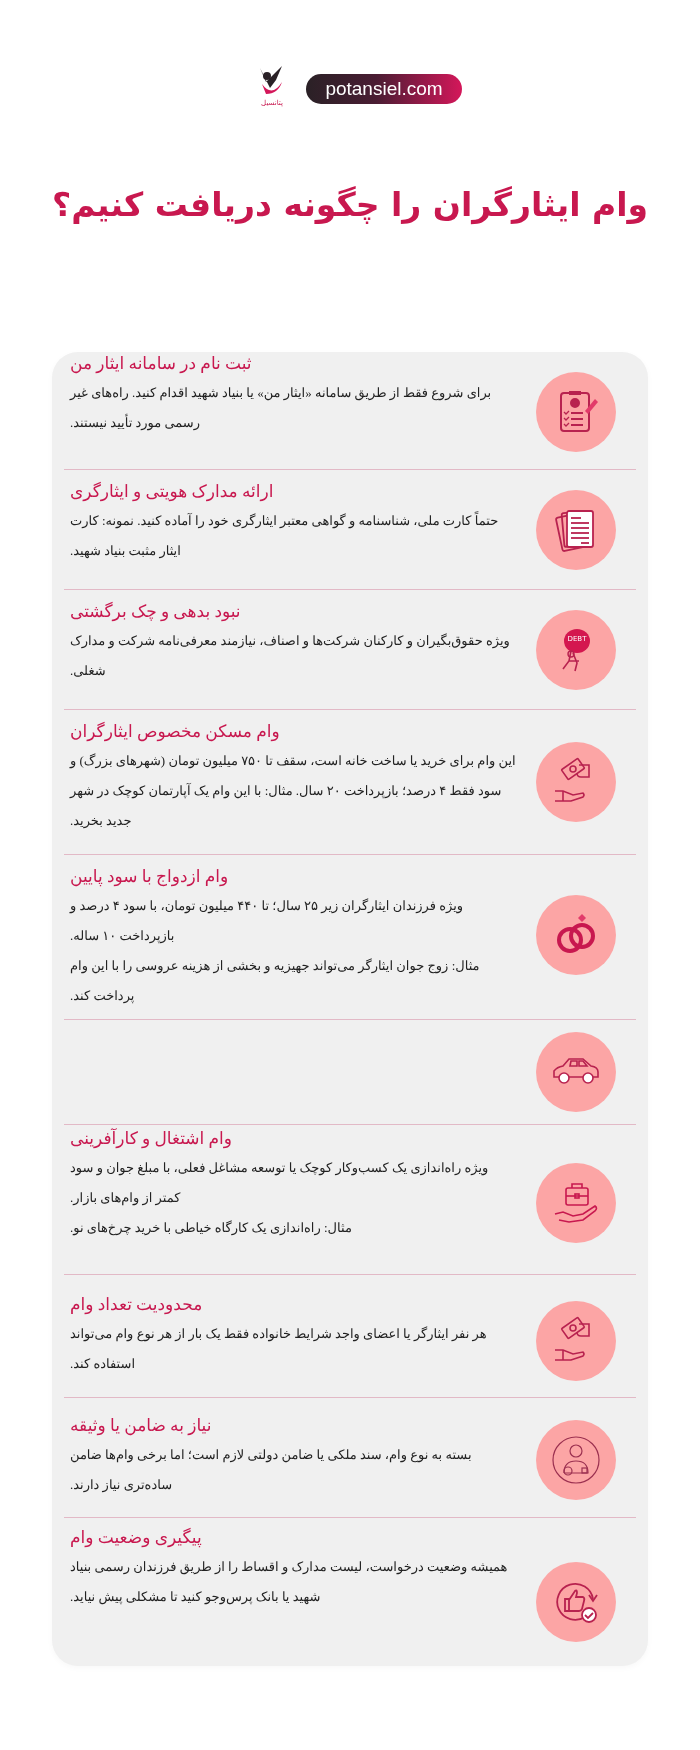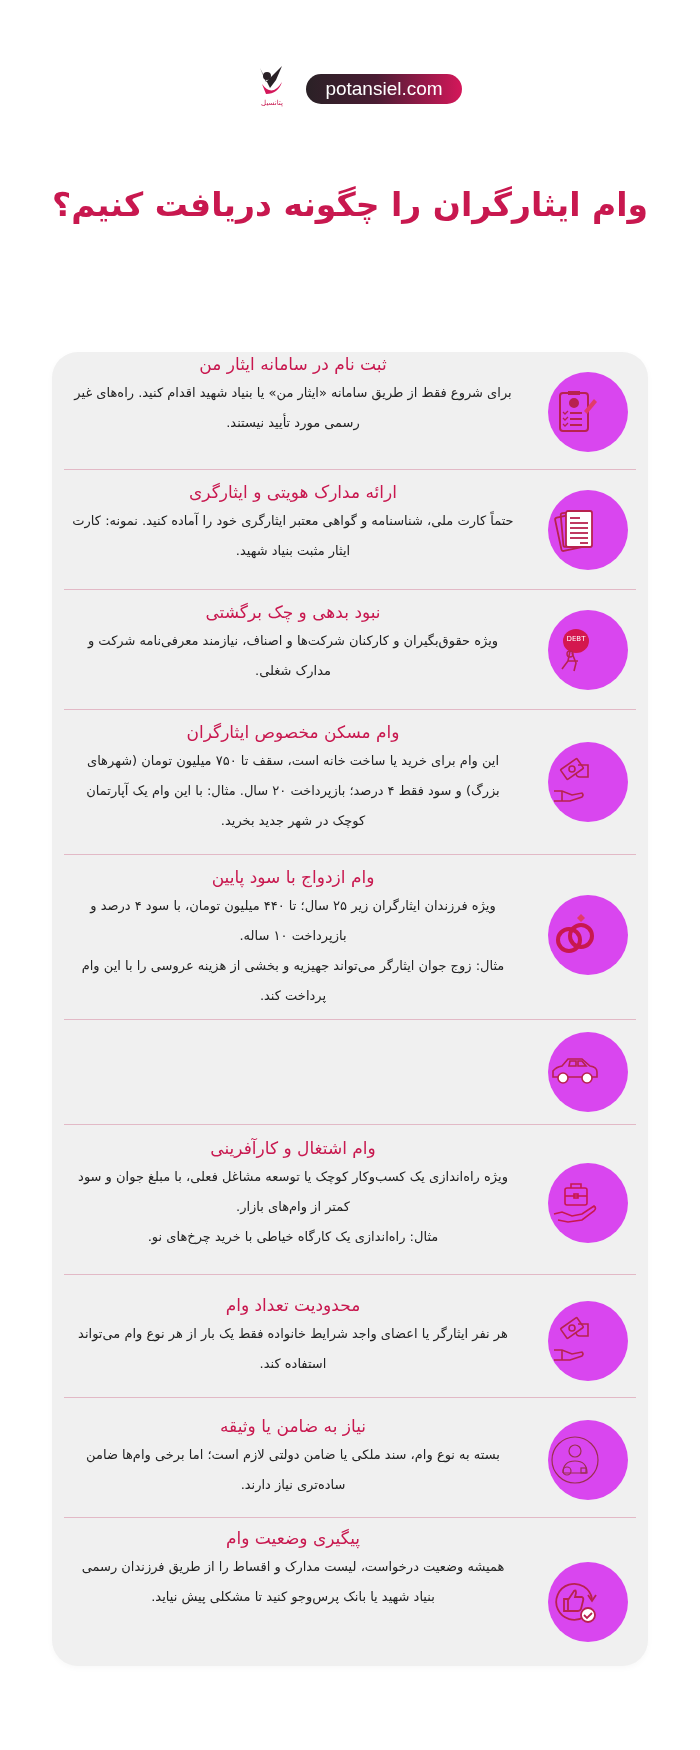--- a/index.html
+++ b/index.html
@@ -13,24 +13,24 @@
     color: #fff; font-family: "Liberation Sans", sans-serif; font-size: 19px; line-height: 30px; text-align: center; }
 
   .page-title { position: absolute; top: 180px; left: 0; width: 700px; text-align: center;
     font-family: "DejaVu Sans", sans-serif; font-size: 33px; font-weight: bold; color: #c8184f; line-height: 50px; }
 
   .card { position: absolute; left: 52px; top: 352px; width: 596px; height: 1314px; background: #f0f0f0; border-radius: 26px;
     box-shadow: 0 2px 6px rgba(0,0,0,0.03); }
 
   .row { position: absolute; left: 0; width: 596px; }
   .row .divider { position: absolute; left: 12px; right: 12px; bottom: 0; height: 1px; background: #e2b9c6; }
-  .row .icon-circle { position: absolute; right: 20px; width: 80px; height: 80px; border-radius: 50%; background: #d946ef;
-    display: flex; align-items: center; justify-content: flex-end; }
+  .row .icon-circle { position: absolute; right: 32px; width: 80px; height: 80px; border-radius: 50%; background: #fca5a5;
+    display: flex; align-items: center; justify-content: center; }
   .row .icon-circle svg { width: 54px; height: 54px; }
-  .row .text { position: absolute; right: 132px; left: 18px; text-align: center; }
+  .row .text { position: absolute; right: 132px; left: 18px; text-align: left; font-family: Liberation Serif, serif; }
   .row .title { font-size: 17px; color: #c8184f; line-height: 28px; font-weight: normal; }
   .row .body { font-size: 13px; color: #222; line-height: 30px; }
 </style>
 </head>
 <body>
 
 <div class="brand">
   <div class="brand-logo">
     <svg viewBox="0 0 40 44" width="40" height="44">
       <circle cx="15" cy="12" r="4" fill="#2a2126"></circle>
@@ -151,21 +151,21 @@
   <div class="row" style="top:773px; height:150px;">
     <div class="icon-circle" style="top:38px;">
       <svg viewBox="0 0 54 54" fill="none" stroke="#c8184f" stroke-width="1.6">
         <rect x="17" y="12" width="22" height="17" rx="2"></rect>
         <path d="M23 12 L23 8 L33 8 L33 12"></path>
         <line x1="17" y1="20" x2="39" y2="20"></line>
         <rect x="26" y="18" width="4" height="4"></rect>
         <path d="M6 38 L14 36 L24 40 L34 38 L46 30 Q49 32 46 35 L34 44 L20 46 L10 44"></path>
       </svg>
     </div>
-    <div class="text" style="top:9px;">
+    <div class="text" style="top:0;">
       <div class="title">وام اشتغال و کارآفرینی</div>
       <div class="body">ویژه راه‌اندازی یک کسب‌وکار کوچک یا توسعه مشاغل فعلی، با مبلغ جوان و سود کمتر از وام‌های بازار.</div>
       <div class="body">مثال: راه‌اندازی یک کارگاه خیاطی با خرید چرخ‌های نو.</div>
     </div>
     <div class="divider"></div>
   </div>
 
   <div class="row" style="top:923px; height:123px;">
     <div class="icon-circle" style="top:26px;">
       <svg viewBox="0 0 54 54" fill="none" stroke="#b8224f" stroke-width="1.6">

